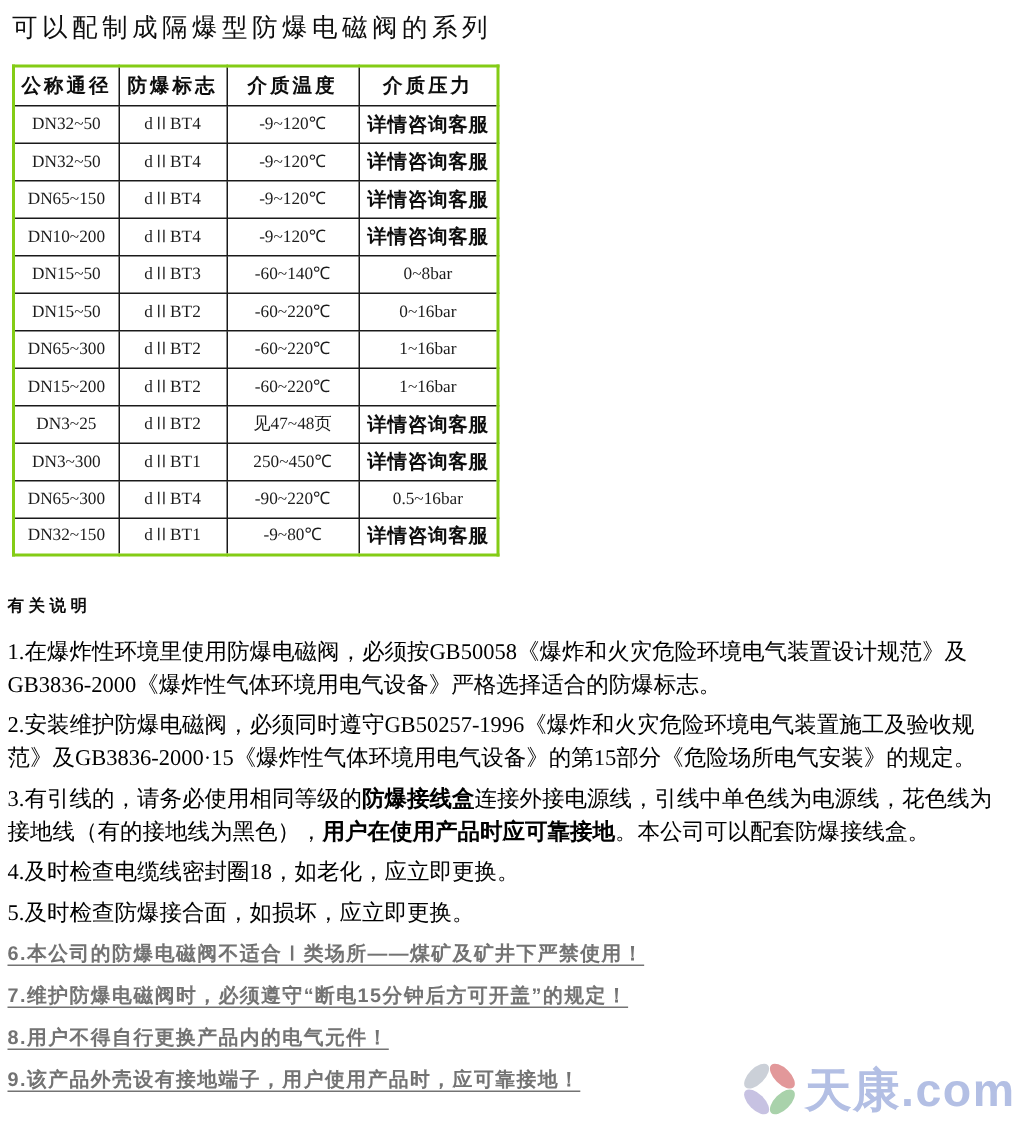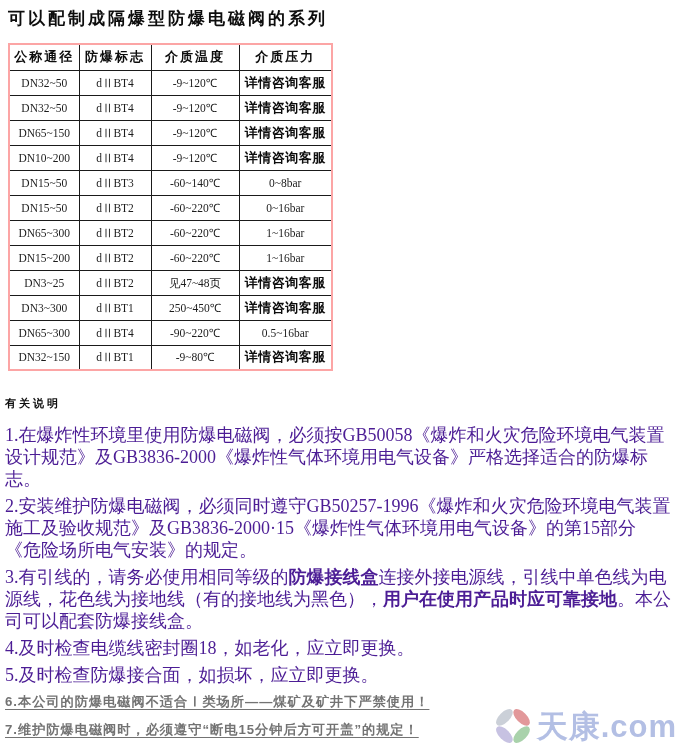--- a/index.html
+++ b/index.html
@@ -9,32 +9,32 @@
     background: #ffffff;
     position: relative;
     overflow: hidden;
     font-family: "Liberation Serif", serif;
     color: #111;
   }
   .page { padding: 5px 0 0 0; }
 
   .title {
     font-family: "Liberation Sans", sans-serif;
-    font-weight: bold;
+    font-weight: normal;
     font-size: 17px;
     letter-spacing: 3px;
     color: #0d0d0d;
     margin: 2px 0 0 8px;
   }
 
   table.spec-table {
     border-collapse: collapse;
     table-layout: fixed;
     margin: 13px 0 16px 8px;
-    border: 2px solid #fca5a5;
+    border: 2px solid #84cc16;
     width: 323px;
   }
   .spec-table th, .spec-table td {
     border: 1px solid #1a1a1a;
     text-align: center;
     vertical-align: middle;
     padding: 1px 2px;
     overflow: hidden;
   }
   .spec-table th {
@@ -65,23 +65,23 @@
     font-family: "Liberation Sans", sans-serif;
     font-weight: bold;
     font-size: 11px;
     letter-spacing: 3px;
     color: #0d0d0d;
     margin: 25px 0 13px 5px;
   }
   .notes { width: 672px; }
   .notes p {
     margin: 0 12px 5px 5px;
-    font-size: 18px;
+    font-size: 15px;
     line-height: 22px;
-    color: #4c1d95;
+    color: #000000;
     width: 666px;
   }
   .notes p.emphasis {
     font-family: "Liberation Sans", sans-serif;
     font-weight: bold;
     font-size: 13.2px;
     letter-spacing: 1px;
     text-decoration: underline;
     text-underline-offset: 3px;
     line-height: 21px;

